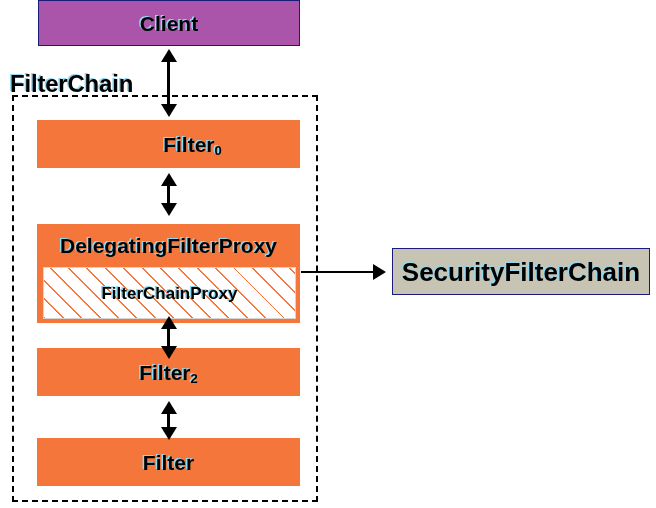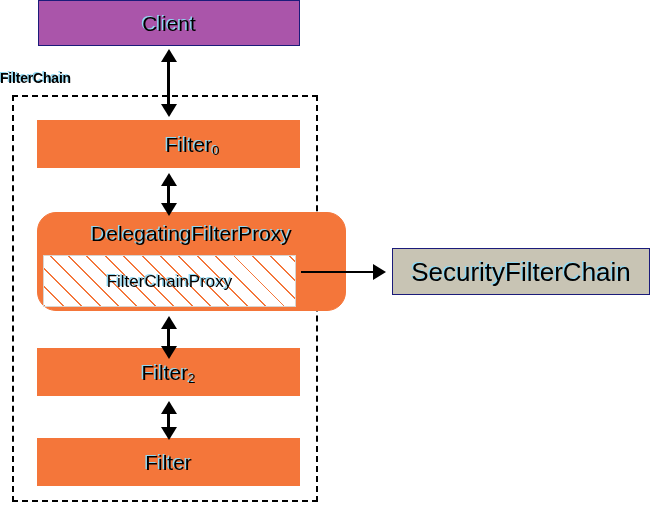--- a/index.html
+++ b/index.html
@@ -24,23 +24,23 @@
     left: 12px;
     top: 95px;
     width: 306px;
     height: 407px;
     border: 2px dashed #000000;
     box-sizing: border-box;
     background: transparent;
   }
   .group-label {
     position: absolute;
-    left: 0;
+    left: 10px;
     top: 70px;
-    font-size: 14px;
+    font-size: 24px;
     font-weight: bold;
     color: #000000;
     text-shadow: -1.5px -1.5px 0 #8fd8f2;
     white-space: nowrap;
     letter-spacing: -0.2px;
   }
 
   
   .node {
     position: absolute;
@@ -64,21 +64,21 @@
     content: "";
     position: absolute;
     left: -9px;
     top: 5px;
     width: 100%;
     height: 100%;
     background: #9d9d9d;
     z-index: -1;
   }
   .node-label {
-    font-weight: normal;
+    font-weight: bold;
     color: #000000;
     text-shadow: -1.5px -1.5px 0 #8fd8f2;
     white-space: nowrap;
     line-height: 1;
     position: relative;
     z-index: 2;
   }
   .node-label sub {
     font-size: 0.62em;
     vertical-align: baseline;
@@ -173,21 +173,21 @@
   <div class="node orange-node" style="left:37px; top:120px; width:263px; height:48px;padding-left:48px;">
     <span class="node-label" style="font-size:21px;"><span>Filter</span><sub>0</sub></span>
   </div>
 
   <div>
     <div class="head head-up" style="left:161px; top:173px;"></div>
     <div class="arrow-v" style="left:167px; top:184px; height:22px;"></div>
     <div class="head head-down" style="left:161px; top:203px;"></div>
   </div>
 
-  <div class="node orange-node" style="left:37px; top:212px; width:309px; height:99px; display:block;border-radius:19px;">
+  <div class="node orange-node" style="left:37px; top:224px; width:263px; height:99px; display:block;">
     <div style="height:40px; display:flex; align-items:center; justify-content:center;">
       <span class="node-label" style="font-size:21px;">DelegatingFilterProxy</span>
     </div>
 
     <div class="hatch-box" style="left:5px; top:42px; width:253px; height:52px;">
       <span class="node-label" style="font-size:17px;">FilterChainProxy</span>
     </div>
   </div>
 
   <div>

